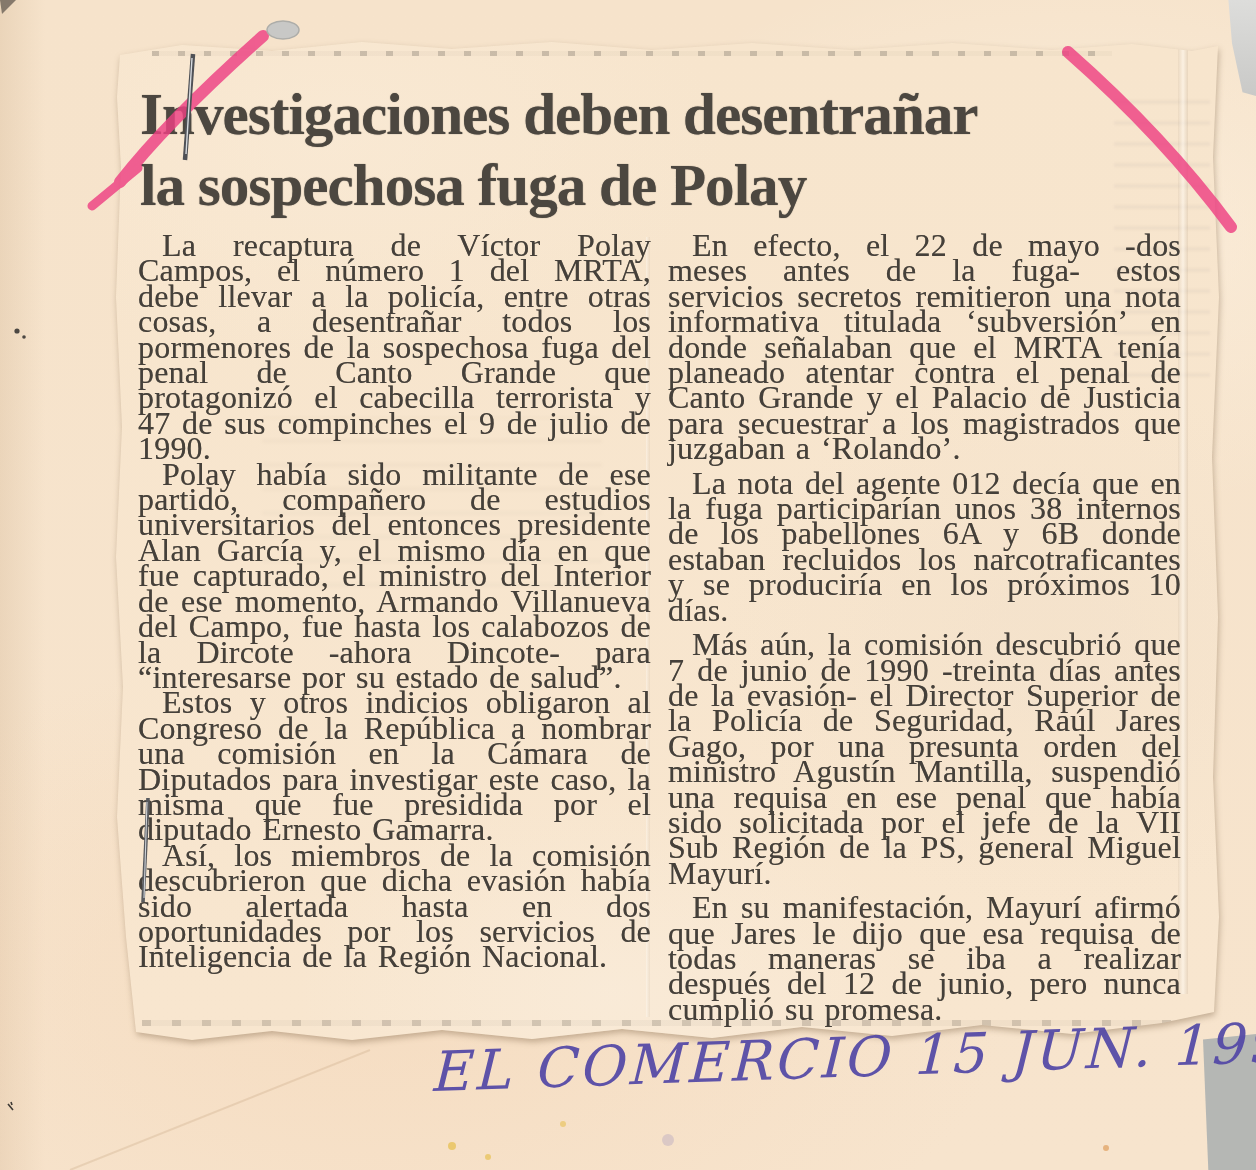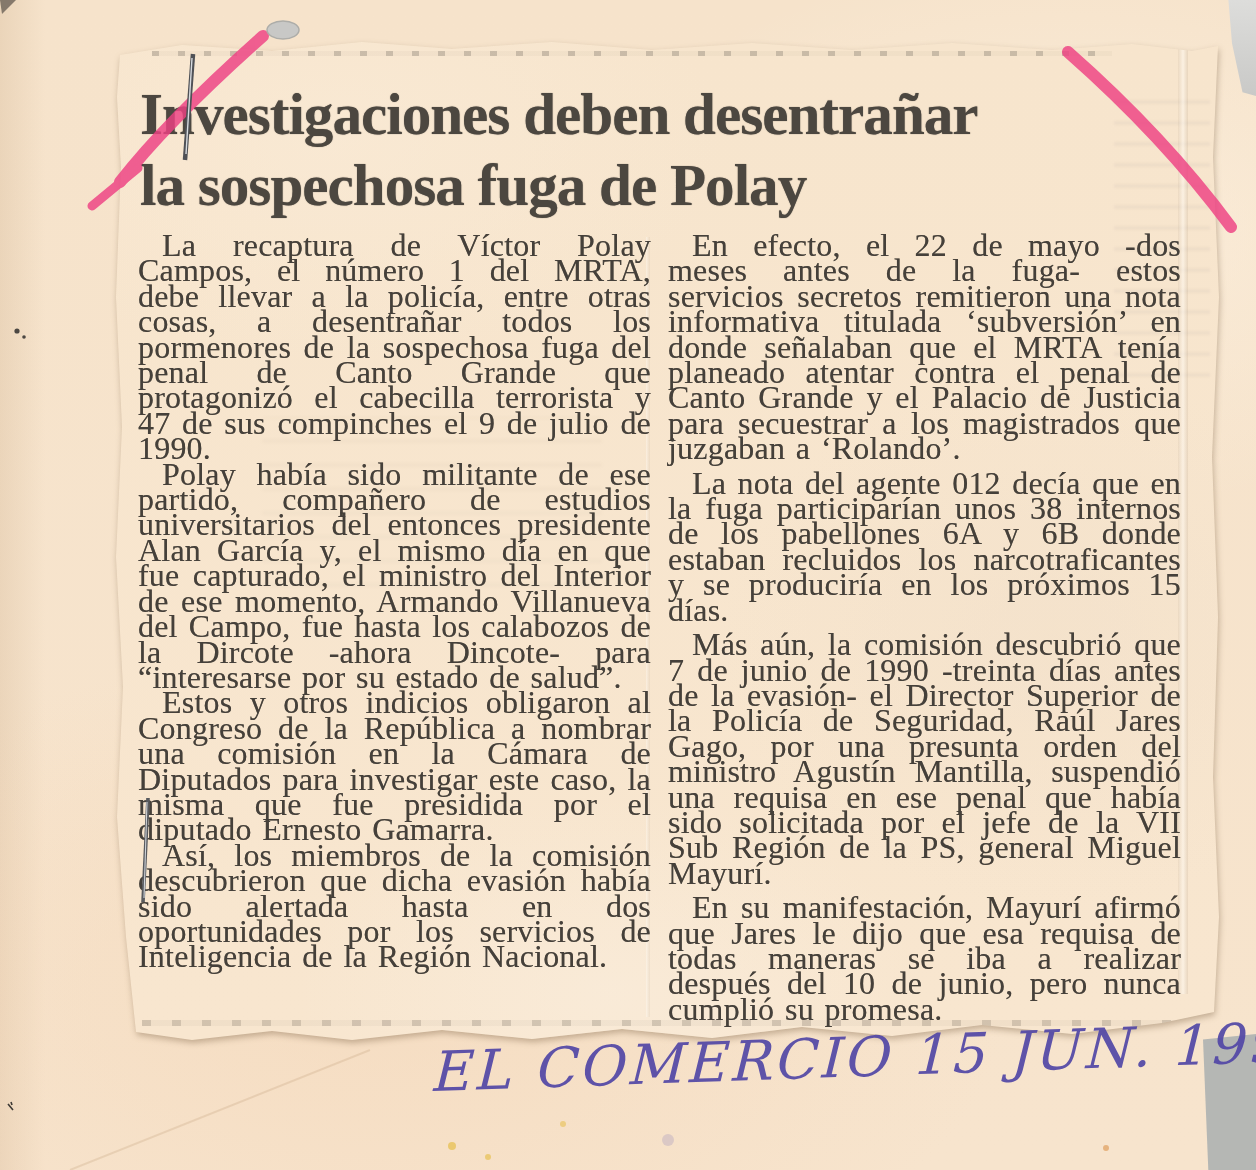--- a/index.html
+++ b/index.html
@@ -128,23 +128,23 @@
 
     <div class="col col-left">
       <p>La recaptura de Víctor Polay Campos, el número 1 del MRTA, debe llevar a la policía, entre otras cosas, a desentrañar todos los pormenores de la sospechosa fuga del penal de Canto Grande que protagonizó el cabecilla terrorista y 47 de sus compinches el 9 de julio de 1990.</p>
       <p>Polay había sido militante de ese partido, compañero de estudios universitarios del entonces presidente Alan García y, el mismo día en que fue capturado, el ministro del Interior de ese momento, Armando Villanueva del Campo, fue hasta los calabozos de la Dircote -ahora Dincote- para “interesarse por su estado de salud”.</p>
       <p>Estos y otros indicios obligaron al Congreso de la República a nombrar una comisión en la Cámara de Diputados para investigar este caso, la misma que fue presidida por el diputado Ernesto Gamarra.</p>
       <p>Así, los miembros de la comisión descubrieron que dicha evasión había sido alertada hasta en dos oportunidades por los servicios de Inteligencia de la Región Nacional.</p>
     </div>
 
     <div class="col col-right">
       <p>En efecto, el 22 de mayo -dos meses antes de la fuga- estos servicios secretos remitieron una nota informativa titulada ‘subversión’ en donde señalaban que el MRTA tenía planeado atentar contra el penal de Canto Grande y el Palacio de Justicia para secuestrar a los magistrados que juzgaban a ‘Rolando’.</p>
-      <p>La nota del agente 012 decía que en la fuga participarían unos 38 internos de los pabellones 6A y 6B donde estaban recluidos los narcotraficantes y se produciría en los próximos 15 días.</p>
+      <p>La nota del agente 012 decía que en la fuga participarían unos 38 internos de los pabellones 6A y 6B donde estaban recluidos los narcotraficantes y se produciría en los próximos 10 días.</p>
       <p>Más aún, la comisión descubrió que 7 de junio de 1990 -treinta días antes de la evasión- el Director Superior de la Policía de Seguridad, Raúl Jares Gago, por una presunta orden del ministro Agustín Mantilla, suspendió una requisa en ese penal que había sido solicitada por el jefe de la VII Sub Región de la PS, general Miguel Mayurí.</p>
-      <p>En su manifestación, Mayurí afirmó que Jares le dijo que esa requisa de todas maneras se iba a realizar después del 10 de junio, pero nunca cumplió su promesa.</p>
+      <p>En su manifestación, Mayurí afirmó que Jares le dijo que esa requisa de todas maneras se iba a realizar después del 12 de junio, pero nunca cumplió su promesa.</p>
     </div>
 
     <div class="torn-bottom"></div>
   </div>
 </div>
 
 <div class="handwriting">EL COMERCIO 15 JUN. 1992</div>
 
 <svg class="overlay" width="1256" height="1170" viewBox="0 0 1256 1170">
 

